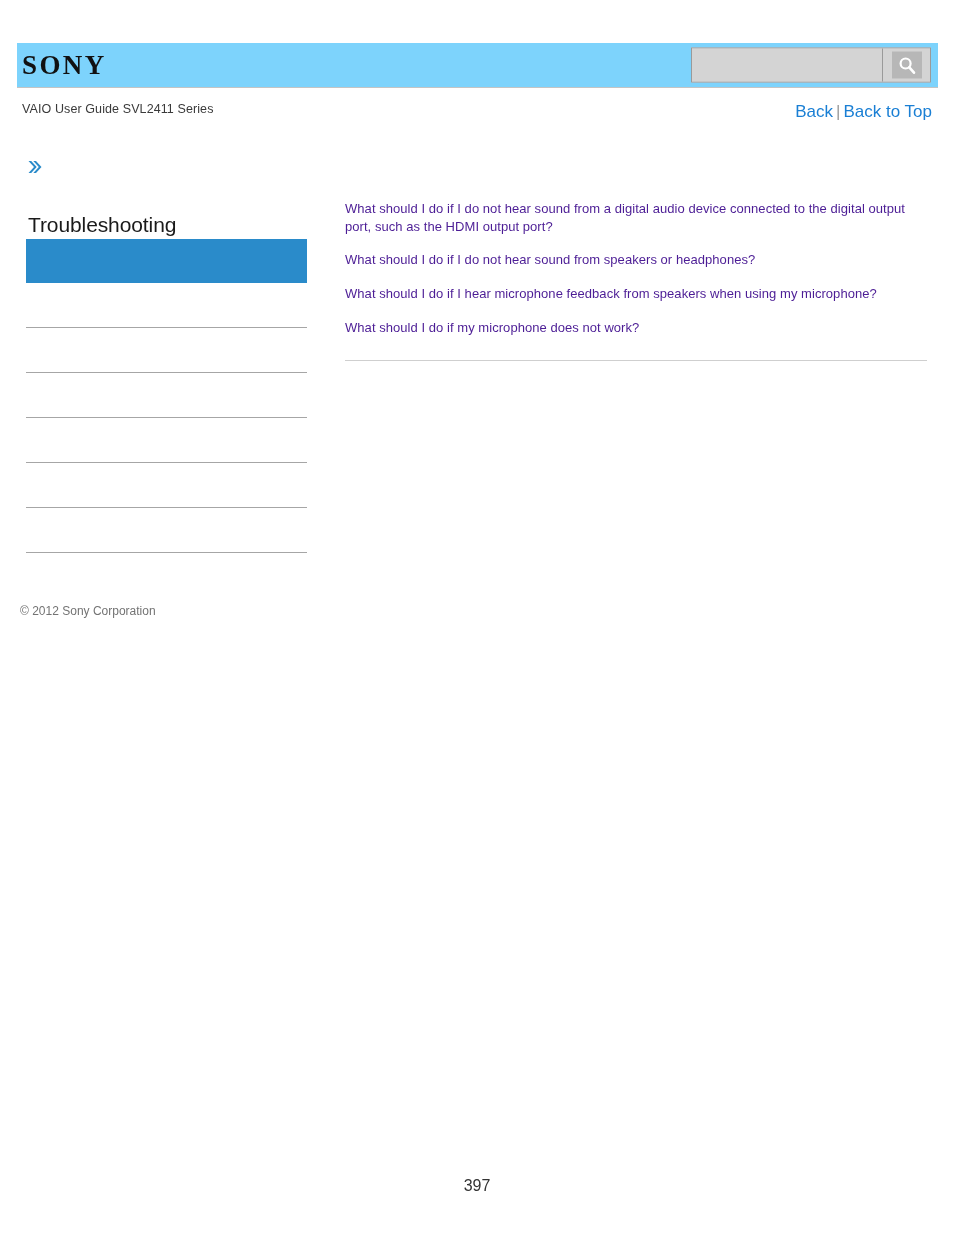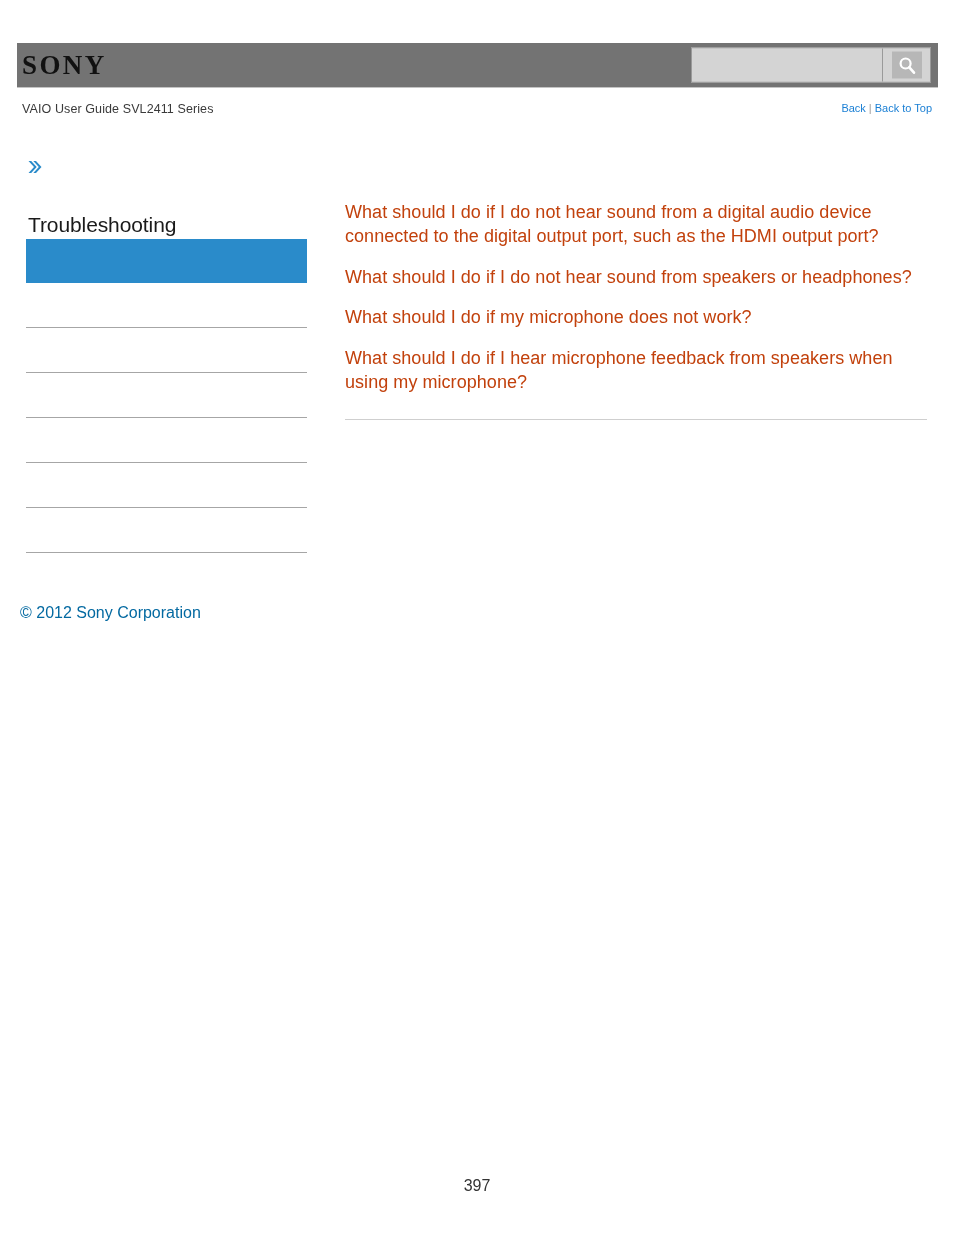--- a/index.html
+++ b/index.html
@@ -15,21 +15,21 @@
     -webkit-font-smoothing: antialiased;
   }
 
   
   .header-band {
     position: absolute;
     left: 17px;
     top: 43px;
     width: 921px;
     height: 45px;
-    background: #737373;
+    background: #7dd3fc;
     border-bottom: 1px solid #c4c4c4;
     box-sizing: border-box;
   }
   .sony-logo {
     position: absolute;
     left: 5px;
     top: 50%;
     transform: translateY(-50%);
     font-family: "Liberation Serif", serif;
     font-weight: bold;
@@ -99,21 +99,21 @@
     font-size: 12.5px;
     font-weight: normal;
     color: #3a3a3a;
     white-space: nowrap;
     letter-spacing: 0.1px;
   }
   .nav-links {
     position: absolute;
     right: 0;
     top: 0;
-    font-size: 11px;
+    font-size: 17px;
     white-space: nowrap;
   }
   .nav-links a {
     color: #1a7fd4;
     text-decoration: none;
   }
   .nav-links .sep {
     color: #9a9a9a;
     margin: 0 3px;
   }
@@ -150,38 +150,38 @@
     width: 281px;
     box-sizing: border-box;
   }
   .nav-item:first-of-type { border-top: 0; }
 
   
   .copyright {
     position: absolute;
     left: 20px;
     top: 604px;
-    font-size: 16px;
-    color: #0369a1;
+    font-size: 12px;
+    color: #737373;
     white-space: nowrap;
     text-align: center;
   }
 
   
   .content {
     position: absolute;
     left: 345px;
     top: 200px;
     width: 582px;
   }
   .content a.faq-link {
     display: block;
-    color: #c2410c;
+    color: #4c1d95;
     text-decoration: none;
-    font-size: 18px;
+    font-size: 13px;
     line-height: 1.36;
     margin-bottom: 16px;
     letter-spacing: 0.05px;
   }
   .content a.faq-link:last-of-type { margin-bottom: 0; }
   .content-rule {
     margin-top: 24px;
     height: 1px;
     background: #cfcfcf;
     width: 582px;
@@ -256,18 +256,18 @@
   <div class="nav-item">
     <span></span>
   </div>
 </div>
 
 <div class="copyright">© 2012 Sony Corporation</div>
 
 <div class="content">
   <a class="faq-link" href="#">What should I do if I do not hear sound from a digital audio device connected to the digital output port, such as the HDMI output port?</a>
   <a class="faq-link" href="#">What should I do if I do not hear sound from speakers or headphones?</a>
+  <a class="faq-link" href="#">What should I do if I hear microphone feedback from speakers when using my microphone?</a>
   <a class="faq-link" href="#">What should I do if my microphone does not work?</a>
-  <a class="faq-link" href="#">What should I do if I hear microphone feedback from speakers when using my microphone?</a>
   <div class="content-rule"></div>
 </div>
 
 <div class="page-number">397</div>
 
 </body></html>

